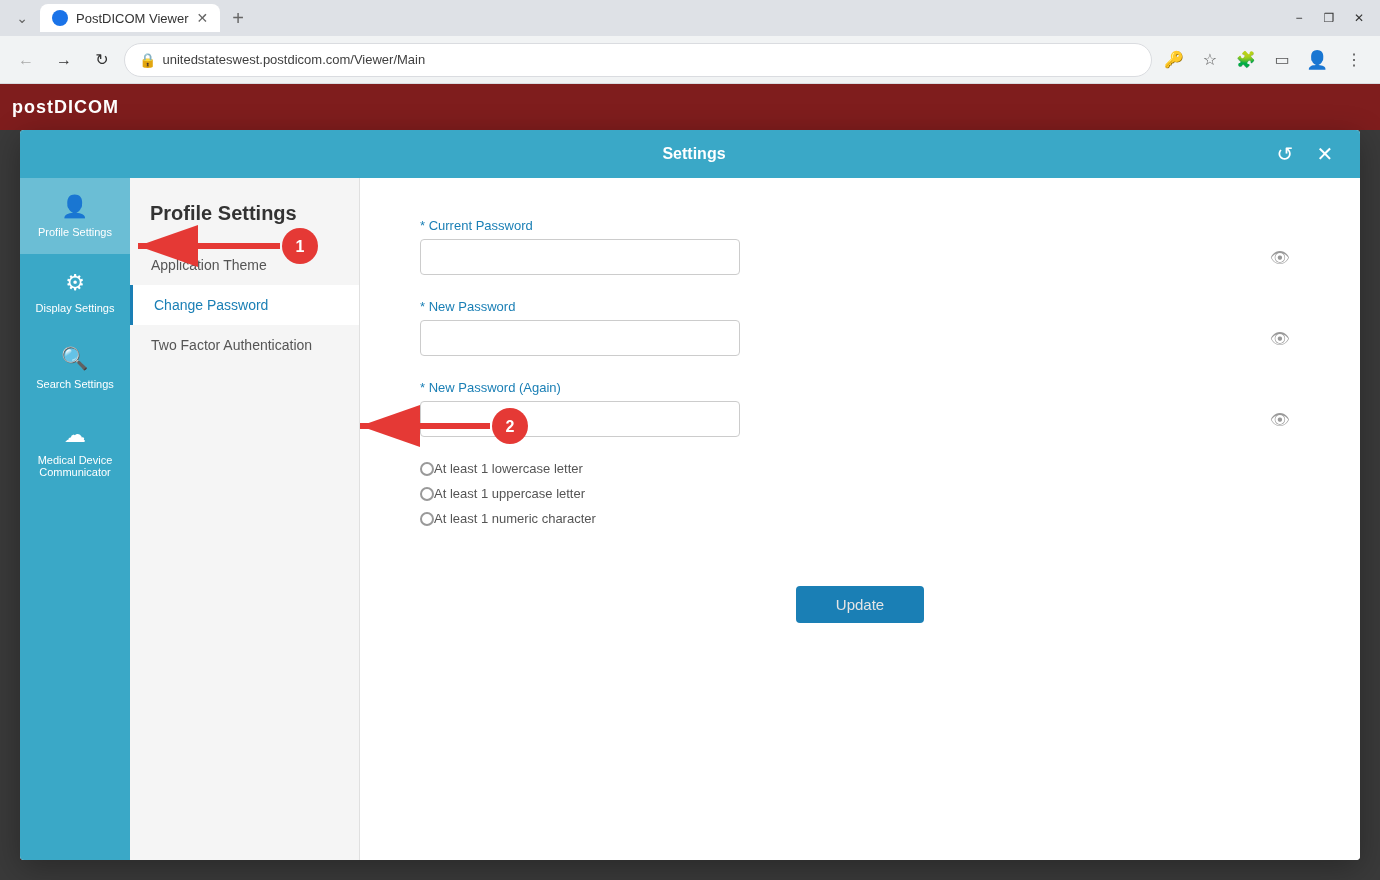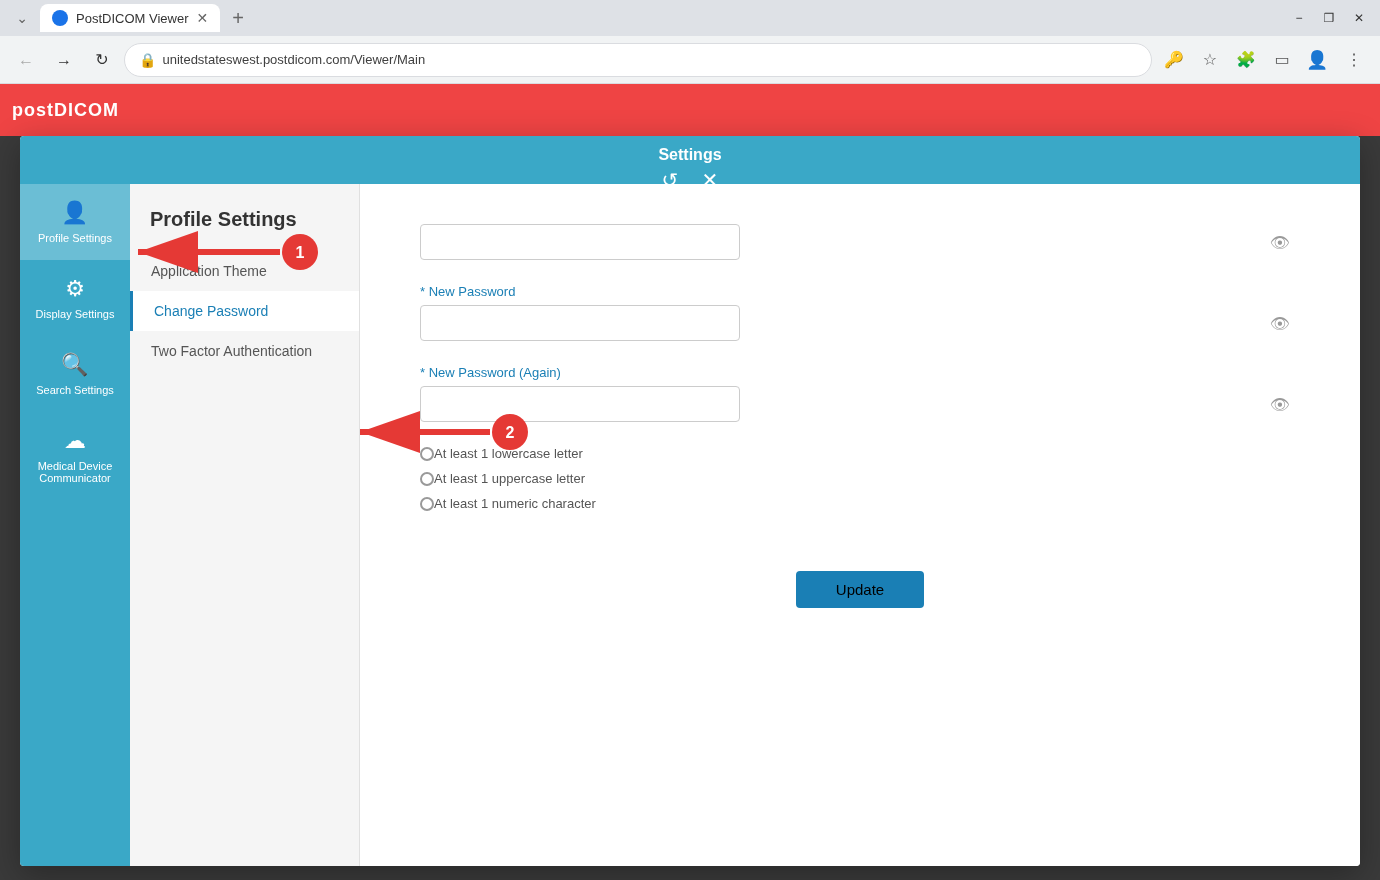--- a/index.html
+++ b/index.html
@@ -18,26 +18,26 @@
 
     .browser-toolbar { background: #f1f3f4; display: flex; align-items: center; padding: 6px 10px; gap: 6px; height: 48px; border-bottom: 1px solid #dadce0; }
     .browser-nav-btn { width: 32px; height: 32px; border-radius: 50%; display: flex; align-items: center; justify-content: center; cursor: pointer; color: #333; font-size: 16px; }
     .browser-nav-btn.disabled { color: #aaa; cursor: default; }
     .browser-address-bar { flex: 1; background: #fff; border: 1px solid #dadce0; border-radius: 20px; padding: 6px 14px; font-size: 13px; color: #333; display: flex; align-items: center; gap: 6px; height: 34px; }
     .browser-address-bar span { color: #404040; font-size: 13px; }
     .browser-toolbar-actions { display: flex; gap: 4px; }
     .browser-toolbar-icon { width: 32px; height: 32px; border-radius: 50%; display: flex; align-items: center; justify-content: center; cursor: pointer; color: #555; font-size: 16px; }
 
     
-    .app-bg { background: #ef4444; height: 52px; display: flex; align-items: center; padding: 0 12px; }
+    .app-bg { background: #7f1d1d; height: 46px; display: flex; align-items: center; padding: 0 12px; }
     .app-bg-logo { color: #fff; font-weight: bold; font-size: 18px; letter-spacing: 1px; }
     .modal { background: #fff; margin: 0 auto; border-radius: 4px; overflow: hidden; box-shadow: 0 8px 32px rgba(0,0,0,0.3); width: 1340px; margin: 0 20px; }
 
     
-    .modal-header { background: #3aa8c7; color: #fff; display: flex; align-items: center; justify-content: space-between; padding: 10px 19px; height: 48px; flex-direction: column; }
+    .modal-header { background: #3aa8c7; color: #fff; display: flex; align-items: center; justify-content: space-between; padding: 10px 19px; height: 48px; }
     .modal-title { font-size: 16px; font-weight: 600; flex: 1; text-align: center; }
     .modal-header-actions { display: flex; gap: 8px; }
     .modal-header-btn { background: transparent; border: none; color: #fff; cursor: pointer; font-size: 20px; width: 32px; height: 32px; display: flex; align-items: center; justify-content: center; border-radius: 4px; }
 
     
     .modal-body { display: flex; min-height: 682px; }
 
     
     .sidebar { background: #3aa8c7; width: 110px; display: flex; flex-direction: column; align-items: center; padding: 0; }
     .sidebar-item { display: flex; flex-direction: column; align-items: center; justify-content: center; padding: 16px 8px; cursor: pointer; width: 100%; text-align: center; color: #fff; font-size: 11px; gap: 6px; }
@@ -60,21 +60,21 @@
     .form-input { width: 320px; height: 36px; border: 1px solid #ccc; border-radius: 4px; padding: 0 36px 0 10px; font-size: 14px; color: #333; outline: none; }
     .input-eye { position: absolute; right: 10px; top: 50%; transform: translateY(-50%); cursor: pointer; color: #999; font-size: 16px; }
 
     
     .validation-list { margin-top: 20px; }
     .validation-item { display: flex; align-items: center; margin-bottom: 10px; font-size: 13px; color: #555; }
     .validation-radio { width: 14px; height: 14px; border-radius: 50%; border: 2px solid #999; display: inline-block; flex-shrink: 0; }
 
     
     .update-btn-container { margin-top: 60px; display: flex; justify-content: center; }
-    .update-btn { background: #1a7fb5; color: #000000; border: none; border-radius: 4px; padding: 10px 40px; font-size: 15px; cursor: pointer; font-weight: 500; }
+    .update-btn { background: #1a7fb5; color: #e5e5e5; border: none; border-radius: 4px; padding: 10px 40px; font-size: 15px; cursor: pointer; font-weight: 500; }
 
     .modal-wrapper { position: relative; }
   </style>
 </head>
 <body>
 
 <div class="browser-chrome">
 
   <div class="browser-titlebar">
     <div style="width:28px; height:28px; display:flex; align-items:center; justify-content:center; cursor:pointer; color:#666; font-size:14px;">⌄</div>
@@ -151,20 +151,21 @@
       <div class="sub-nav">
         <div class="sub-nav-title">Profile Settings</div>
         <div class="sub-nav-item">Application Theme</div>
         <div class="sub-nav-item active">Change Password</div>
         <div class="sub-nav-item">Two Factor Authentication</div>
       </div>
 
       <div class="main-content">
 
         <div class="form-group">
+          <label class="form-label">* Current Password</label>
           <div class="input-wrapper">
             <input type="password" class="form-input" style="">
             <span class="input-eye">👁</span>
           </div>
         </div>
 
         <div class="form-group">
           <label class="form-label">* New Password</label>
           <div class="input-wrapper">
             <input type="password" class="form-input" style="">

